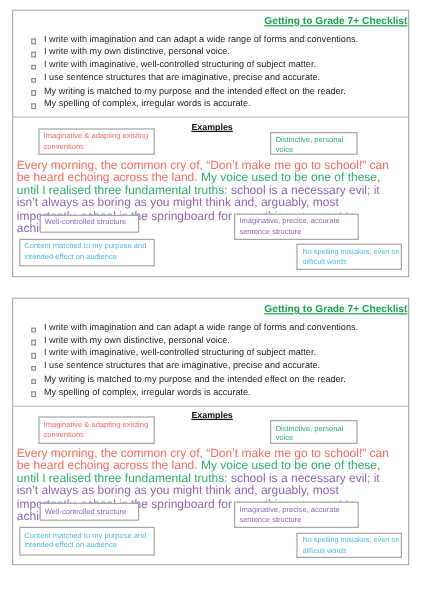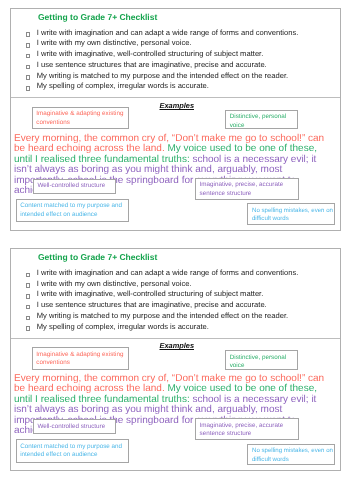--- a/index.html
+++ b/index.html
@@ -2,30 +2,30 @@
 <html><head>
 <meta charset="utf-8">
 <style>
   html,body{margin:0;padding:0;}
   body{width:354px;height:500px;background:#ffffff;font-family:"Liberation Sans",sans-serif;
        -webkit-font-smoothing:antialiased;text-rendering:geometricPrecision;overflow:hidden;}
   .panel{position:absolute;left:10px;width:330.5px;height:223px;border:1px solid #b0b0b0;
          box-sizing:border-box;background:#fff;}
   .panel1{top:8.1px;}
   .panel2{top:248.4px;}
-  .title{position:absolute;left:27px;right:0;top:2.8px;text-align:left;
-         color:#16a44e;font-weight:bold;font-size:8.5px;
+  .title{position:absolute;left:6px;right:0;top:2.8px;text-align:right;
+         color:#16a44e;font-weight:bold;font-size:8.5px;text-decoration:underline;
          text-underline-offset:0.5px;text-decoration-thickness:0.8px;}
   .checklist{position:absolute;left:15px;top:18.5px;}
   .ck{display:flex;align-items:center;height:10.75px;}
   .ckbox{width:4.4px;height:4.6px;border:0.9px solid #8a8a8a;margin-top:3.2px;flex:none;box-sizing:border-box;}
   .cktext{font-size:7.6px;color:#242424;line-height:10.75px;margin-left:6.3px;}
   .rule{position:absolute;left:0;right:0;top:88.3px;height:0;border-top:1px solid #bdbdbd;}
   .examples{position:absolute;left:3px;right:0;top:92px;text-align:center;
-            font-weight:bold;font-size:7.4px;color:#111;font-style:italic;}
+            font-weight:bold;font-size:7.4px;color:#111;}
   .examples span{text-decoration:underline;text-underline-offset:1.1px;text-decoration-thickness:0.7px;}
   .box{position:absolute;border:1px solid #a5a5a5;box-sizing:border-box;background:#fff;
        font-size:6.3px;line-height:8.4px;padding:2.6px 3.3px;}
   .para{position:absolute;left:3px;width:315px;top:124.6px;font-size:10px;line-height:10.5px;}
   
   .box-imaginative{left:21px;top:97.6px;width:97.2px;height:22.8px;}
   .box-distinctive{left:214.4px;top:100.6px;width:72.8px;height:19.7px;}
   .box-wellcontrolled{left:22.1px;top:169.6px;width:83.4px;height:15.1px;}
   .box-sentence{left:184.2px;top:168.8px;width:103.8px;height:21.9px;}
   .box-content{left:4.9px;top:189.8px;width:113.1px;height:23.5px;}

